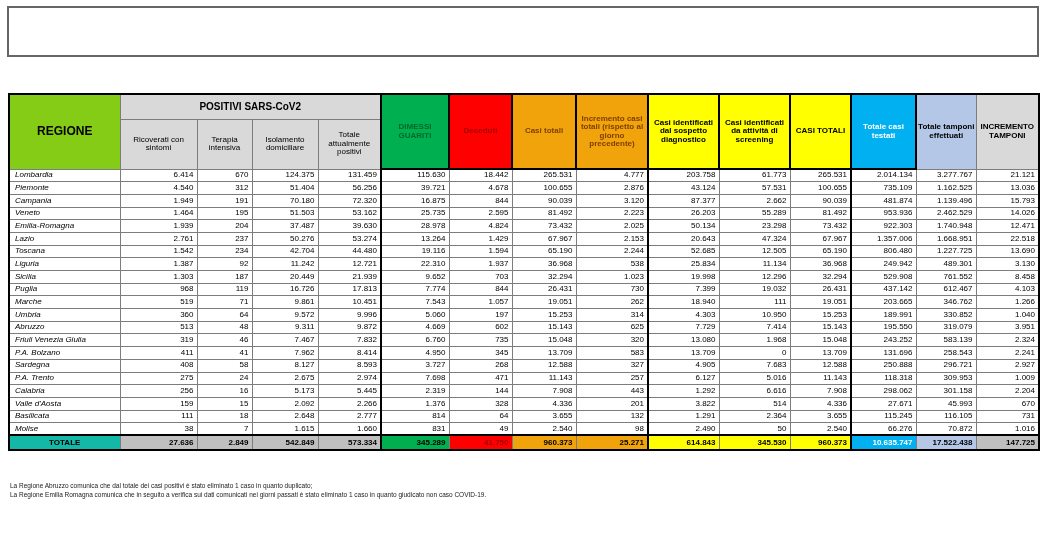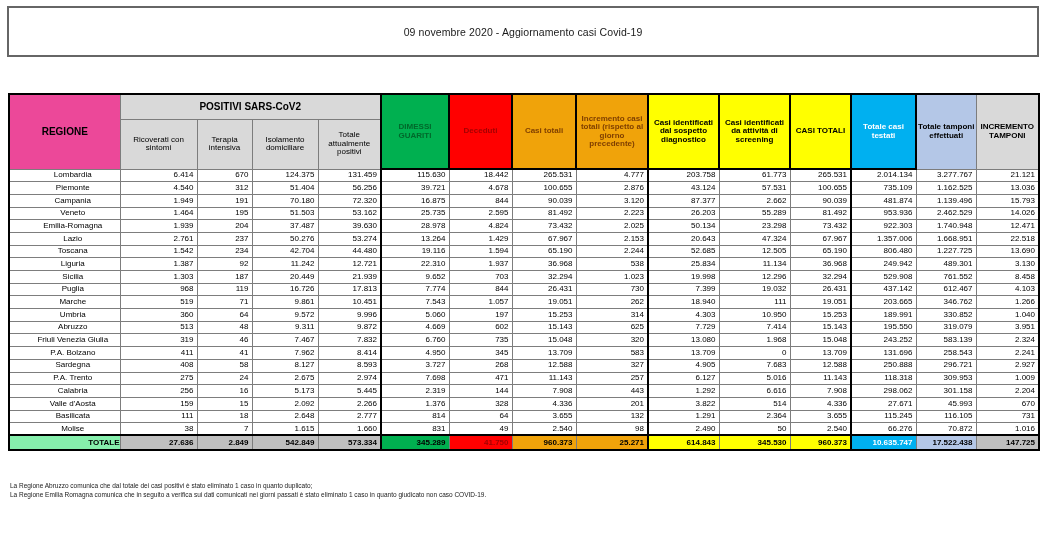--- a/index.html
+++ b/index.html
@@ -14,57 +14,56 @@
   table.covid { position:absolute; left:8px; top:93px; width:1030px;
                 border-collapse:collapse; table-layout:fixed; border:2px solid #000; }
   col.c0{width:111px} col.c1{width:77px} col.c2{width:55px} col.c3{width:66px}
   col.c4{width:63px} col.c5{width:68px} col.c6{width:63px} col.c7{width:64px}
   col.c8{width:72px} col.c9{width:71px} col.c10{width:71px} col.c11{width:61px}
   col.c12{width:65px} col.c13{width:60px} col.c14{width:63px}
 
   th, td { border:1px solid #7d7d7d; padding:0; line-height:1.05; overflow:hidden; }
 
   thead th { font-weight:bold; font-size:8px; text-align:center; vertical-align:middle; }
-  th.regione  { background:#ec4899; font-size:10px;text-align:center; }
+  th.regione  { background:#84cc16; font-size:12px;text-align:center; }
   th.group    { background:#d9d9d9; font-size:10px; height:25px; }
   th.sub      { background:#d9d9d9; height:50px; font-weight:normal; font-size:8px; }
   th.green  { background:#00b050; color:#00682b; border:2px solid #000; }
   th.red    { background:#ff0000; color:#a50000; border:2px solid #000; }
   th.orange { background:#f0a30a; color:#7f3f00; border:2px solid #000; }
   th.yellow { background:#ffff00; color:#000;    border:2px solid #000; }
   th.cyan   { background:#00b0f0; color:#fff;    border:2px solid #000; }
   th.lblue  { background:#b4c7e7; color:#000; }
   th.grayh  { background:#d9d9d9; color:#000; }
 
   tbody tr { height:12.7px; }
   tbody td, tfoot td { font-size:8px; white-space:nowrap; }
-  td.region { text-align:center; padding-left:16px; background:#fff; }
+  td.region { text-align:left; padding-left:5px; background:#fff;font-style:italic; }
   td.num    { text-align:right; padding-right:3px; background:#fff; }
   td.thick-left { border-left:2px solid #000; }
 
   tfoot tr { height:15px; }
   tfoot td { font-weight:bold; border-top:2px solid #000; }
-  td.t-label { background:#86efac; text-align:right;margin-top:10px; }
+  td.t-label { background:#14b8a6; text-align:center;margin-top:10px; }
   td.t-gray  { background:#bfbfbf; text-align:right; padding-right:3px; }
   td.t-green { background:#00b050; text-align:right; padding-right:3px; }
   td.t-red   { background:#ff0000; color:#a50000; text-align:right; padding-right:3px; }
   td.t-orange{ background:#f0a30a; text-align:right; padding-right:3px; }
   td.t-yellow{ background:#ffff00; text-align:right; padding-right:3px; }
   td.t-cyan  { background:#00b0f0; color:#fff; text-align:right; padding-right:3px; }
   td.t-lblue { background:#b4c7e7; text-align:right; padding-right:3px; }
 
   .notes { position:absolute; left:10px; top:482px; }
   .notes-title { font-size:8px; color:#1a1a1a; margin-bottom:10px; }
   .note-line { font-size:6.5px; color:#1a1a1a; line-height:1.35; }
 </style>
 </head>
 <body>
 
 <div class="title-box">
-  <div class="title-line">09 novembre 2020 - Aggiornamento casi Covid-19</div>
 </div>
 
 <table class="covid">
   <colgroup>
     <col class="c0">
       <col class="c1">
       <col class="c2">
       <col class="c3">
       <col class="c4">
     <col class="c5">

